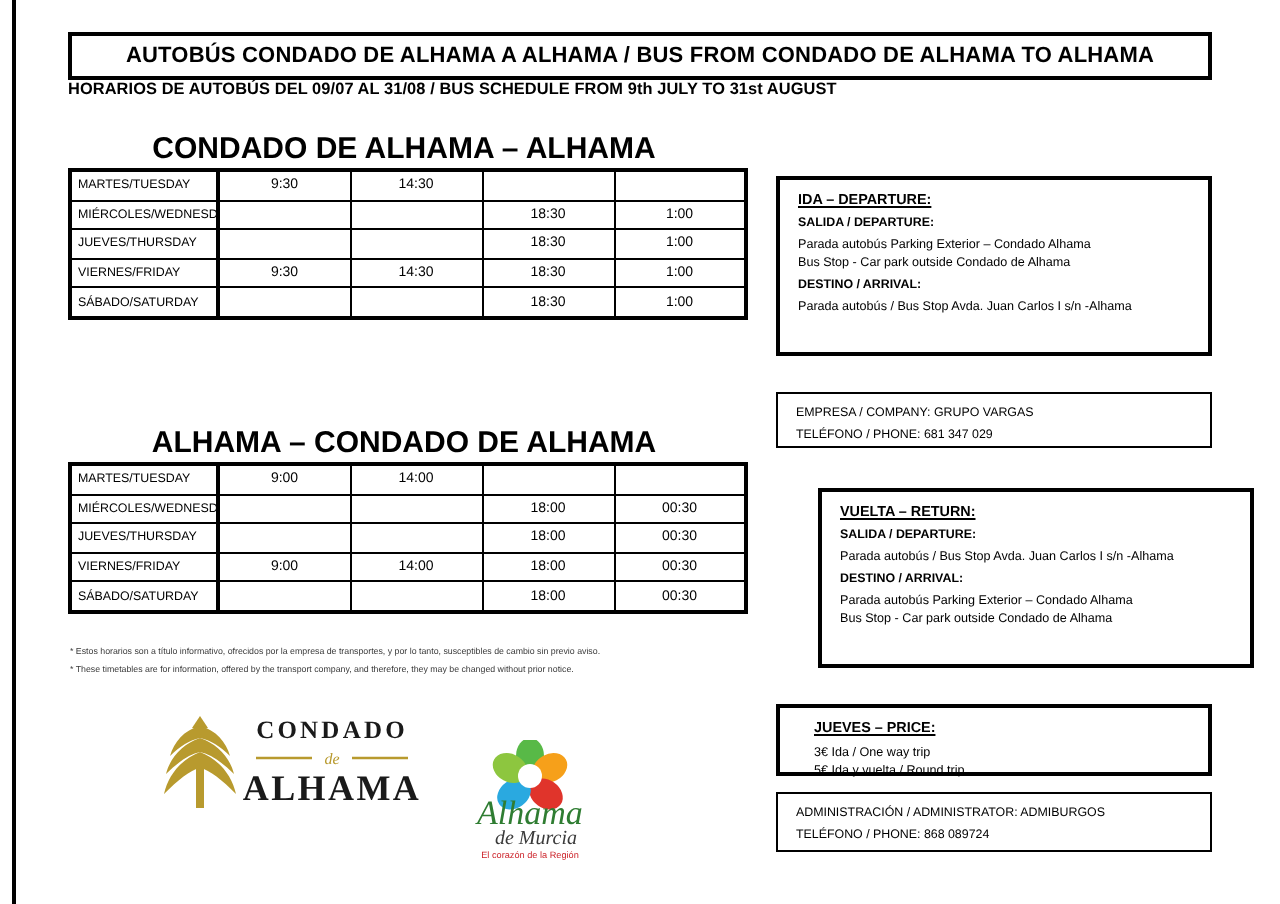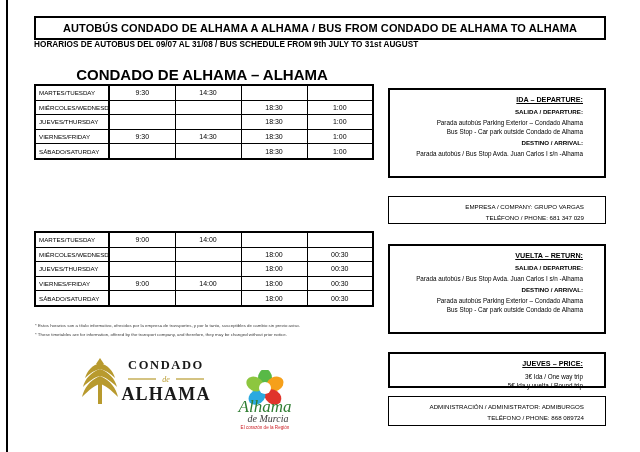--- a/index.html
+++ b/index.html
@@ -122,26 +122,25 @@
     line-height: 1.95;
     white-space: nowrap;
   }
 
   
   .info-box {
     position: absolute;
     border: 2px solid #000000;
     box-sizing: border-box;
     background: #ffffff;
-    padding: 5px 21px;
-    text-align: right;
+    padding: 5px 9px;
   }
   #box-ida      { left: 388px; top: 88px;  width: 218px; height: 90px; }
   #box-empresa  { left: 388px; top: 196px; width: 218px; height: 28px; border-width: 1px; }
-  #box-vuelta   { left: 388px; top: 244px; width: 218px; height: 90px; }
+  #box-vuelta   { left: 409px; top: 244px; width: 218px; height: 90px; }
   #box-precio   { left: 388px; top: 352px; width: 218px; height: 36px; }
   #box-admin    { left: 388px; top: 396px; width: 218px; height: 30px; border-width: 1px; }
 
   .box-title {
     font-size: 7.2px;
     font-weight: bold;
     text-decoration: underline;
     margin-bottom: 4px;
     white-space: nowrap;
   }
@@ -235,20 +234,21 @@
       <tr>
         <td class="day">SÁBADO/SATURDAY</td>
         <td class="time"></td>
         <td class="time"></td>
         <td class="time">18:30</td>
         <td class="time last-col">1:00</td>
       </tr>
     </tbody>
   </table>
 
+  <div class="table-heading" id="heading-2">ALHAMA – CONDADO DE ALHAMA</div>
   <table class="sched" id="sched-2">
     <colgroup>
         <col class="c-day">
         <col class="c-t1">
         <col class="c-t2">
         <col class="c-t3">
         <col class="c-t4">
       </colgroup>
     <tbody>
       <tr>

